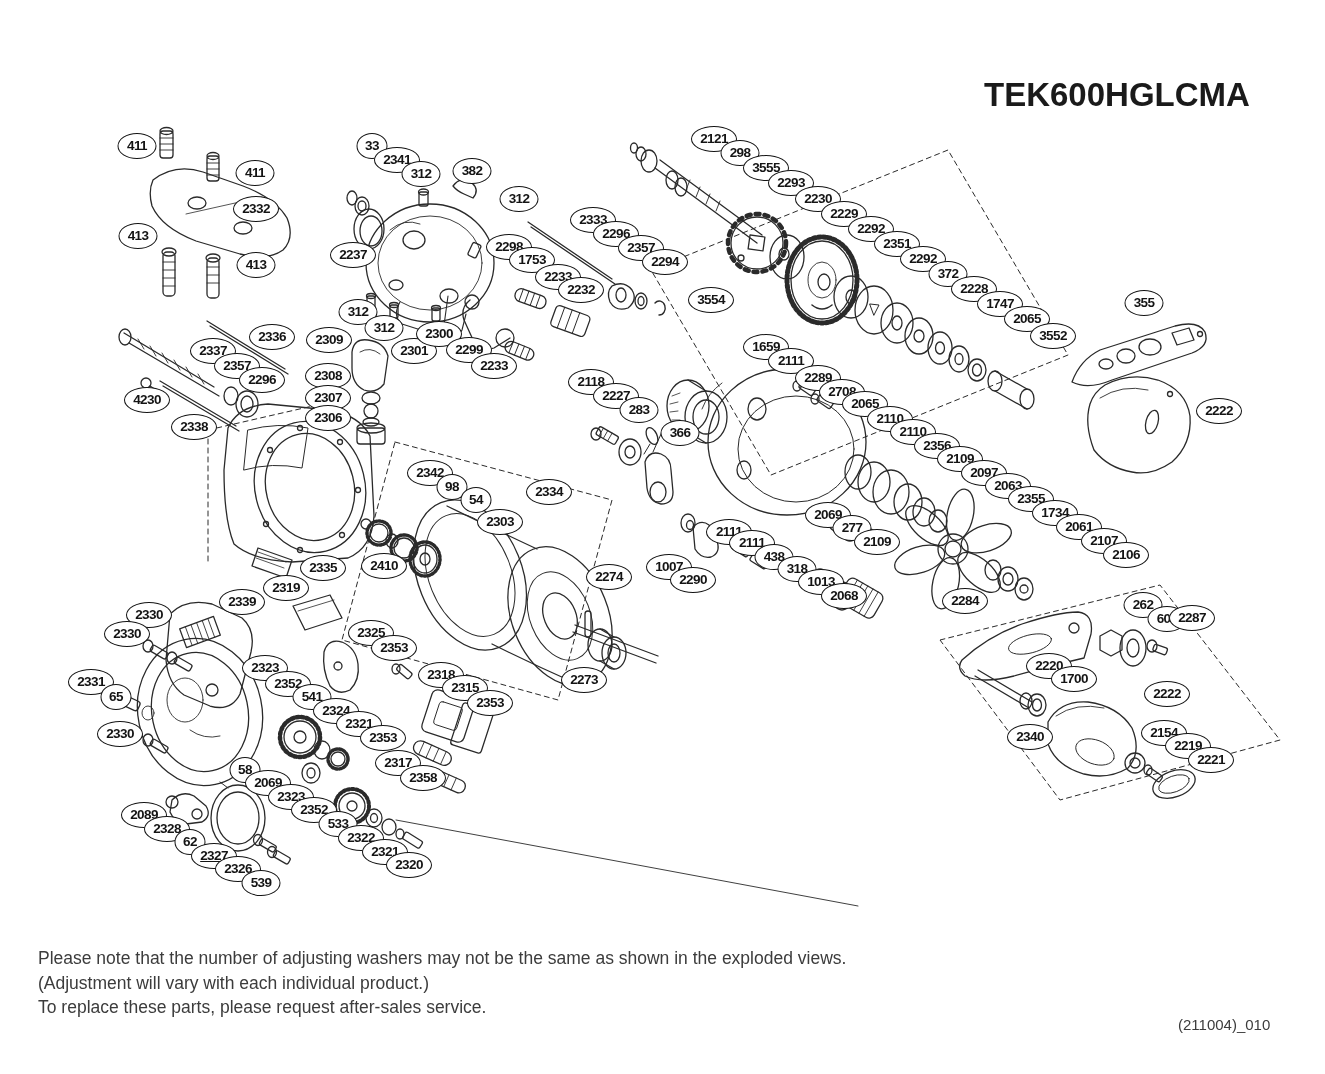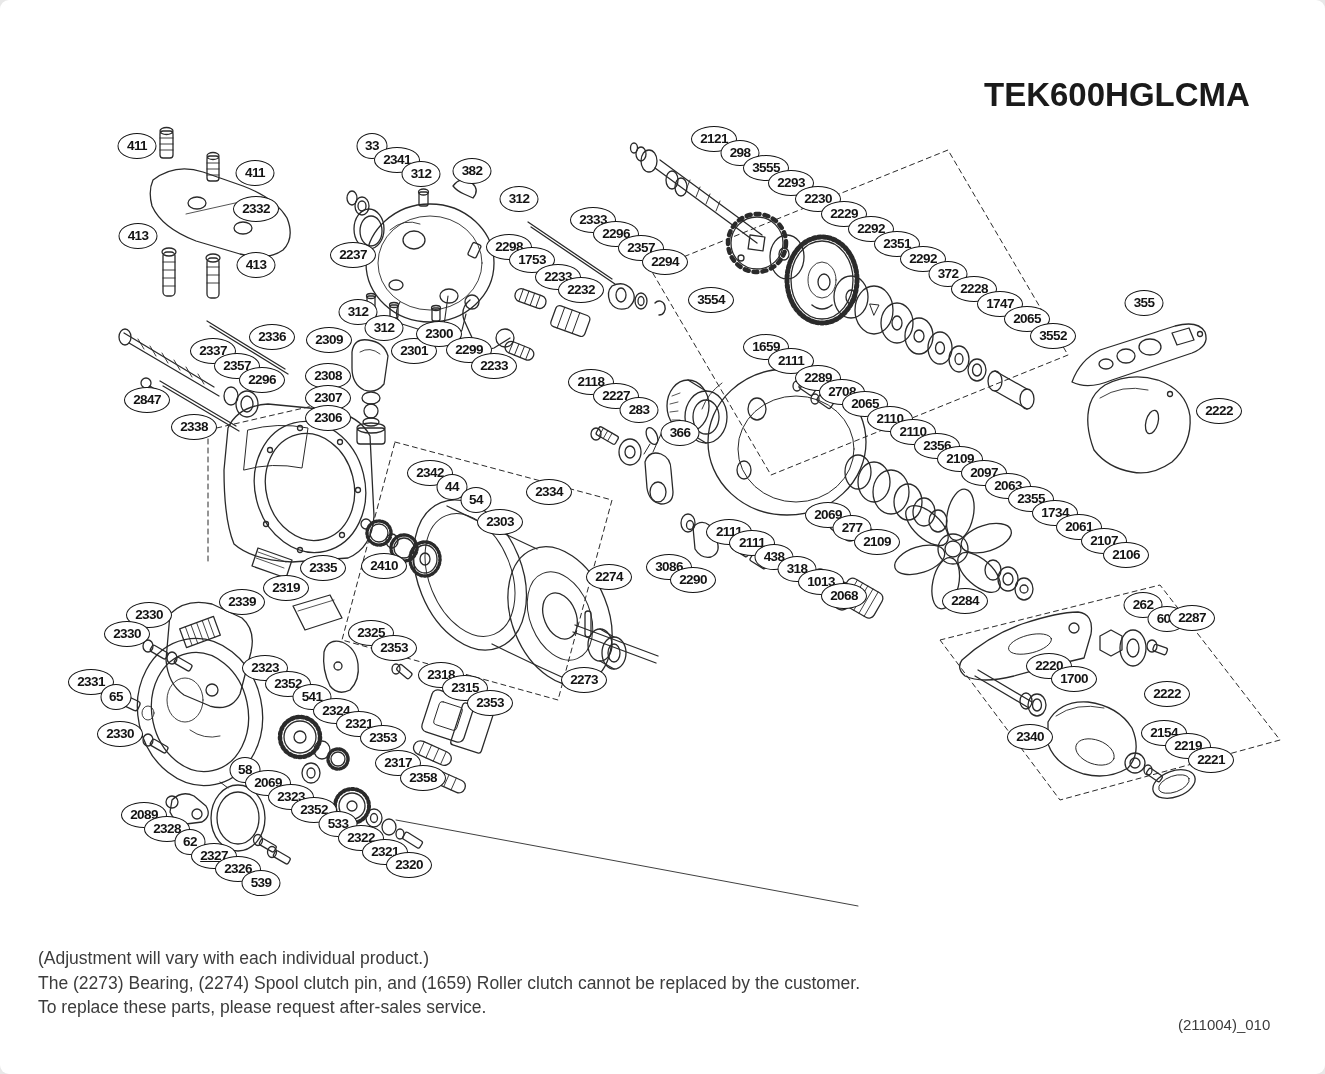--- a/index.html
+++ b/index.html
@@ -1,18 +1,18 @@
 <!DOCTYPE html>
 <html><head>
 <meta charset="utf-8">
 <style>
   html,body { margin:0; padding:0; background:#e8e8e8; }
   #page {
     position:relative; width:1325px; height:1074px; background:#ffffff;
-    font-family:"Liberation Sans", sans-serif; overflow:hidden; margin:0 auto;border-radius:9px;
+    font-family:"Liberation Sans", sans-serif; overflow:hidden; margin:0 auto;
   }
   #linework-svg { position:absolute; left:0; top:0; }
   .title {
     position:absolute; left:984px; top:76px; font-size:33px; font-weight:bold;
     color:#1a1a1a; letter-spacing:0px; white-space:nowrap;
   }
   #callout-layer { position:absolute; left:0; top:0; width:100%; height:100%; }
   .callout {
     position:absolute; transform:translate(-50%,-50%);
     background:#fff; border:1.7px solid #141414; border-radius:50%;
@@ -473,29 +473,29 @@
       <div class="callout" style="left: 974px; top: 289px; width: 46px;">2228</div>
       <div class="callout" style="left: 1000px; top: 304px; width: 46px;">1747</div>
       <div class="callout" style="left: 1027px; top: 319px; width: 46px;">2065</div>
       <div class="callout" style="left: 1053px; top: 336px; width: 46px;">3552</div>
       <div class="callout" style="left: 1144px; top: 303px; width: 39px;">355</div>
       <div class="callout" style="left: 1219px; top: 411px; width: 46px;">2222</div>
       <div class="callout" style="left: 213px; top: 351px; width: 46px;">2337</div>
       <div class="callout" style="left: 272px; top: 337px; width: 46px; text-align: center;">2336</div>
       <div class="callout" style="left: 237px; top: 366px; width: 46px;">2357</div>
       <div class="callout" style="left: 262px; top: 380px; width: 46px;">2296</div>
-      <div class="callout" style="left: 147px; top: 400px; width: 46px;">2847</div>
+      <div class="callout" style="left: 147px; top: 400px; width: 46px;">4230</div>
       <div class="callout" style="left: 194px; top: 427px; width: 46px;">2338</div>
       <div class="callout" style="left: 329px; top: 340px; width: 46px;">2309</div>
       <div class="callout" style="left: 328px; top: 376px; width: 46px;">2308</div>
       <div class="callout" style="left: 328px; top: 398px; width: 46px;">2307</div>
       <div class="callout" style="left: 328px; top: 418px; width: 46px;">2306</div>
       <div class="callout" style="left: 323px; top: 568px; width: 46px;">2335</div>
       <div class="callout" style="left: 430px; top: 473px; width: 46px;">2342</div>
-      <div class="callout" style="left: 452px; top: 487px; width: 31px;">44</div>
+      <div class="callout" style="left: 452px; top: 487px; width: 31px;">98</div>
       <div class="callout" style="left: 476px; top: 500px; width: 31px;">54</div>
       <div class="callout" style="left: 500px; top: 514px; width: 46px; margin-top: 8px;">2303</div>
       <div class="callout" style="left: 549px; top: 492px; width: 46px;">2334</div>
       <div class="callout" style="left: 384px; top: 566px; width: 46px;">2410</div>
       <div class="callout" style="left: 609px; top: 577px; width: 46px;">2274</div>
       <div class="callout" style="left: 584px; top: 680px; width: 46px;">2273</div>
       <div class="callout" style="left: 766px; top: 347px; width: 46px;">1659</div>
       <div class="callout" style="left: 791px; top: 361px; width: 46px;">2111</div>
       <div class="callout" style="left: 818px; top: 378px; width: 46px;">2289</div>
       <div class="callout" style="left: 842px; top: 392px; width: 46px;">2708</div>
@@ -517,21 +517,21 @@
       <div class="callout" style="left: 1126px; top: 555px; width: 46px;">2106</div>
       <div class="callout" style="left: 828px; top: 515px; width: 46px;">2069</div>
       <div class="callout" style="left: 852px; top: 528px; width: 39px;">277</div>
       <div class="callout" style="left: 877px; top: 542px; width: 46px;">2109</div>
       <div class="callout" style="left: 729px; top: 532px; width: 46px;">2111</div>
       <div class="callout" style="left: 752px; top: 543px; width: 46px;">2111</div>
       <div class="callout" style="left: 774px; top: 557px; width: 39px;">438</div>
       <div class="callout" style="left: 797px; top: 569px; width: 39px;">318</div>
       <div class="callout" style="left: 821px; top: 582px; width: 46px;">1013</div>
       <div class="callout" style="left: 844px; top: 596px; width: 46px;">2068</div>
-      <div class="callout" style="left: 669px; top: 567px; width: 46px;">3086</div>
+      <div class="callout" style="left: 669px; top: 567px; width: 46px;">1007</div>
       <div class="callout" style="left: 693px; top: 580px; width: 46px;">2290</div>
       <div class="callout" style="left: 965px; top: 601px; width: 46px;">2284</div>
       <div class="callout" style="left: 149px; top: 615px; width: 46px;">2330</div>
       <div class="callout" style="left: 127px; top: 634px; width: 46px;">2330</div>
       <div class="callout" style="left: 91px; top: 682px; width: 46px;">2331</div>
       <div class="callout" style="left: 116px; top: 697px; width: 31px;">65</div>
       <div class="callout" style="left: 120px; top: 734px; width: 46px;">2330</div>
       <div class="callout" style="left: 242px; top: 602px; width: 46px;">2339</div>
       <div class="callout" style="left: 286px; top: 588px; width: 46px;">2319</div>
       <div class="callout" style="left: 265px; top: 668px; width: 46px;">2323</div>
@@ -567,19 +567,19 @@
       <div class="callout" style="left: 1049px; top: 666px; width: 46px;">2220</div>
       <div class="callout" style="left: 1074px; top: 679px; width: 46px;">1700</div>
       <div class="callout" style="left: 1167px; top: 694px; width: 46px;">2222</div>
       <div class="callout" style="left: 1030px; top: 737px; width: 46px;">2340</div>
       <div class="callout" style="left: 1164px; top: 733px; width: 46px;">2154</div>
       <div class="callout" style="left: 1188px; top: 746px; width: 46px;">2219</div>
       <div class="callout" style="left: 1211px; top: 760px; width: 46px;">2221</div>
     </div>
 
   <div class="footer">
+    <p>Please note that the number of adjusting washers may not be the same as shown in the exploded views.</p>
     <p>(Adjustment will vary with each individual product.)</p>
-    <p>The (2273) Bearing, (2274) Spool clutch pin, and (1659) Roller clutch cannot be replaced by the customer.</p>
     <p>To replace these parts, please request after-sales service.</p>
   </div>
 
   <div class="doc-code">(211004)_010</div>
 </div>
 
 </body></html>

